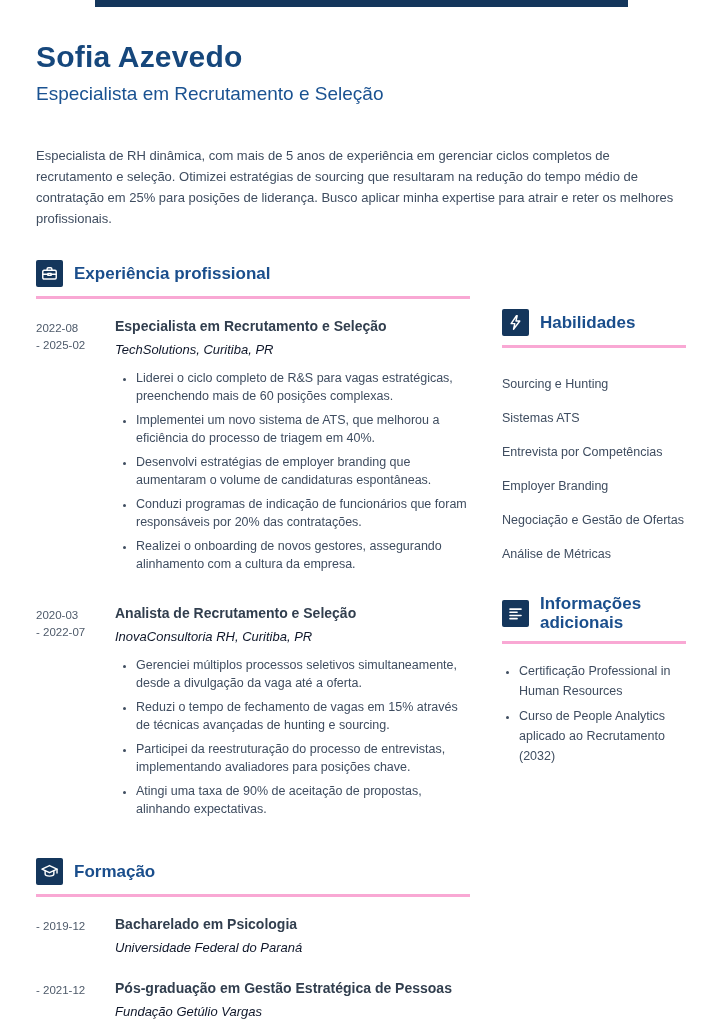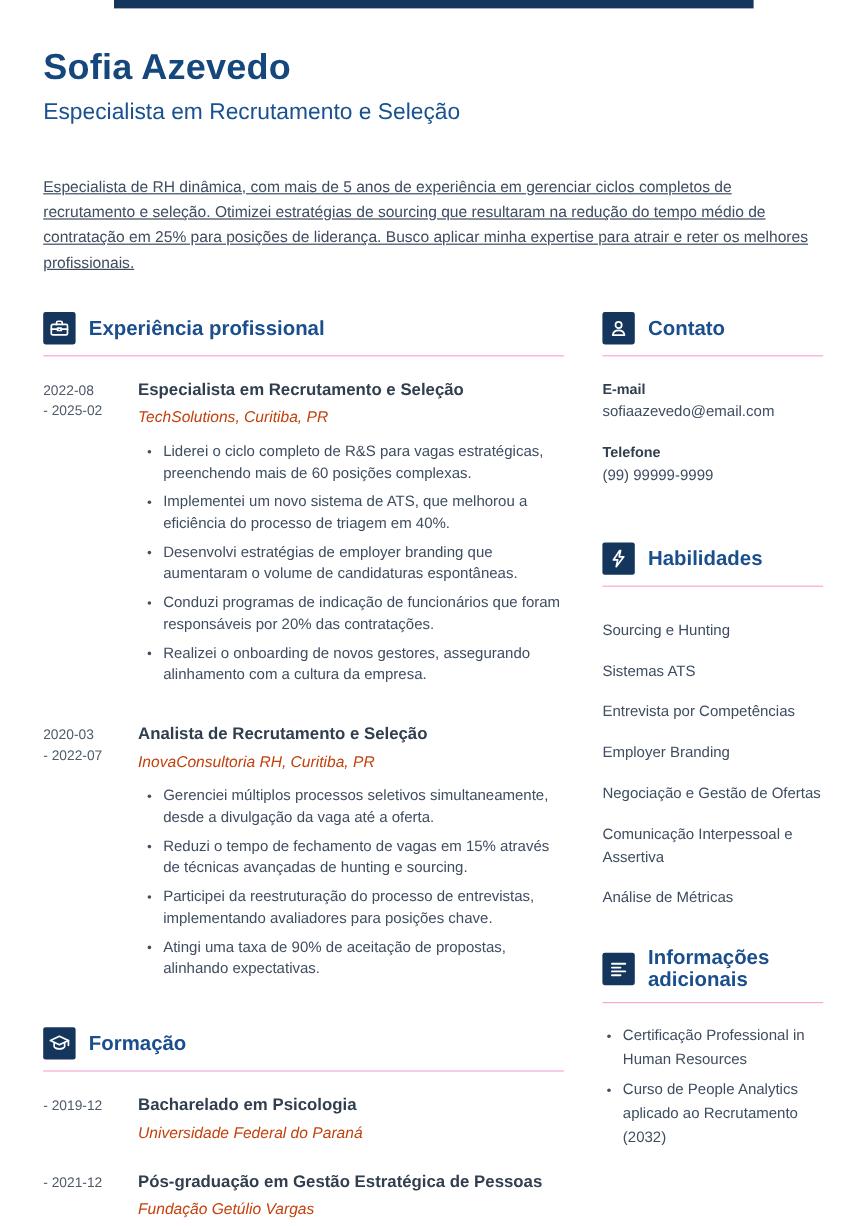--- a/index.html
+++ b/index.html
@@ -18,50 +18,49 @@
   }
   .content { padding: 40px 36px 0 36px; }
 
   .name { font-size: 30px; font-weight: bold; color: #16477c; letter-spacing: 0.2px; }
   .headline { font-size: 19px; color: #1a5291; margin-top: 9px; }
 
   .summary {
     margin-top: 40px;
     font-size: 13px; line-height: 21px; color: #3f4d60;
     width: 650px;
-    text-decoration: underline;
   }
 
   .columns { display: flex; margin-top: 31px; }
   .col-main { width: 434px; }
   .col-side { width: 184px; margin-left: 32px; }
 
   .section-header {
     display: flex; align-items: center;
     padding-bottom: 9px;
-    border-bottom: 1px solid #f9a8d4;
+    border-bottom: 3px solid #f9a8d4;
   }
   .icon-box {
     width: 27px; height: 27px; min-width: 27px;
     background: #14365c; border-radius: 2px;
     display: flex; align-items: center; justify-content: center;
   }
   .section-title {
     margin-left: 11px;
     font-size: 17px; font-weight: bold; color: #1a4e8c;
     line-height: 19px;
   }
 
   
   .entry { display: flex; margin-top: 19px; }
   .entry + .entry { margin-top: 25px; }
   .entry-dates { width: 79px; min-width: 79px; font-size: 11.5px; color: #4e5a6a; line-height: 17px; padding-top: 2px; }
   .entry-body { flex: 1; }
   .entry-title { font-size: 14px; font-weight: bold; color: #313e4e; line-height: 17px; }
-  .entry-sub { font-size: 13px; font-style: italic; color: #c2410c; margin-top: 7px; }
+  .entry-sub { font-size: 13px; font-style: italic; color: #0f172a; margin-top: 7px; }
   .entry-bullets { margin-top: 13px; padding-left: 21px; }
   .entry-bullets li { font-size: 12.5px; line-height: 17.5px; color: #3f4d60; margin-bottom: 7px; }
   .entry-bullets li::marker { color: #3f4d60; font-size: 11px; }
 
   .section-education { margin-top: 33px; }
 
   
   .contact-label { font-size: 12px; font-weight: bold; color: #313e4e; margin-top: 20px; }
   .contact-value { font-size: 12.5px; color: #3f4d60; margin-top: 5px; }
 
@@ -170,52 +169,36 @@
             <div class="entry-body">
               <div class="entry-title">Pós-graduação em Gestão Estratégica de Pessoas</div>
               <div class="entry-sub">Fundação Getúlio Vargas</div>
             </div>
           </div>
         </div>
       </div>
 
       <div class="col-side">
 
-        <div class="section-contact">
-          <div class="section-header">
-            <span class="icon-box">
-              <svg class="icon-svg" width="19" height="19" viewBox="0 0 24 24" fill="none" stroke="#ffffff" stroke-width="1.8" stroke-linecap="round" stroke-linejoin="round">
-                <circle cx="12" cy="8.6" r="3.3"></circle>
-                <path d="M5.8 19.2c.5-3.2 3-5 6.2-5s5.7 1.8 6.2 5z"></path>
-              </svg>
-            </span>
-            <span class="section-title">Contato</span>
-          </div>
-          <div class="contact-label">E-mail</div>
-          <div class="contact-value">sofiaazevedo@email.com</div>
-          <div class="contact-label">Telefone</div>
-          <div class="contact-value">(99) 99999-9999</div>
-        </div>
 
         <div class="section-skills">
           <div class="section-header">
             <span class="icon-box">
               <svg class="icon-svg" width="19" height="19" viewBox="0 0 24 24" fill="none" stroke="#ffffff" stroke-width="1.8" stroke-linecap="round" stroke-linejoin="round">
                 <path d="M13.2 3.5L6.5 13.4h4.6l-1.6 7.1 7.9-10.4h-4.8l1.5-6.6z"></path>
               </svg>
             </span>
             <span class="section-title">Habilidades</span>
           </div>
           <ul class="skills-list">
             <li>Sourcing e Hunting</li>
             <li>Sistemas ATS</li>
             <li>Entrevista por Competências</li>
             <li>Employer Branding</li>
             <li>Negociação e Gestão de Ofertas</li>
-            <li>Comunicação Interpessoal e Assertiva</li>
             <li>Análise de Métricas</li>
           </ul>
         </div>
 
         <div class="section-additional">
           <div class="section-header">
             <span class="icon-box">
               <svg class="icon-svg" width="19" height="19" viewBox="0 0 24 24" fill="none" stroke="#ffffff" stroke-width="2" stroke-linecap="round">
                 <path d="M5 6.5h14"></path>
                 <path d="M5 10.5h9"></path>

